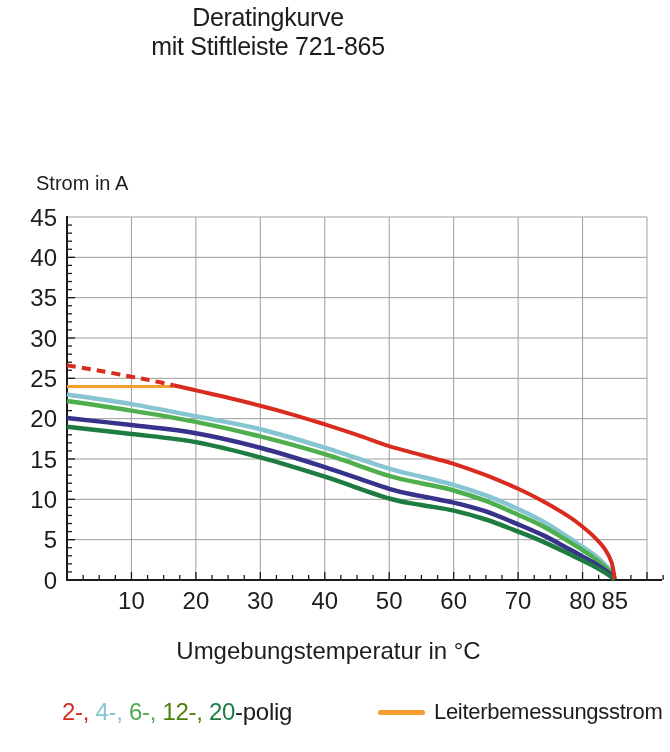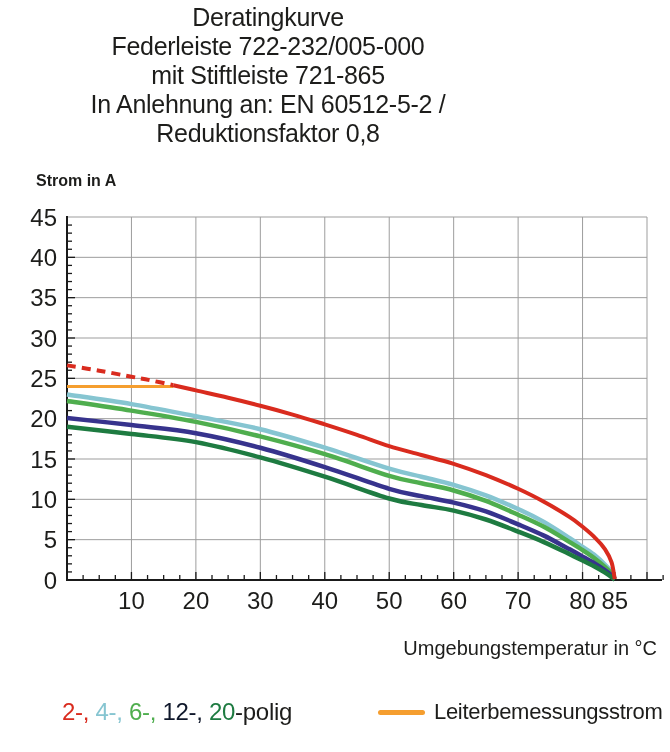--- a/index.html
+++ b/index.html
@@ -4,36 +4,34 @@
 <style>
   html,body{margin:0;padding:0;}
   body{
     width:670px;height:752px;position:relative;overflow:hidden;
     background:#ffffff;color:#1d1d1b;
     font-family:"Liberation Sans",sans-serif;
   }
   .abs{position:absolute;}
   #titles{top:3px;left:0;width:536px;text-align:center;
           font-size:25px;line-height:29px;letter-spacing:-0.3px;}
-  #ylab{left:36px;top:172px;font-size:16px;font-weight:bold;}
-  #xlab{left:0;right:13px;top:637px;text-align:right;font-size:20px;}
+  #ylab{left:36px;top:172px;font-size:20px;}
+  #xlab{left:0;right:13px;top:637px;text-align:center;font-size:24px;}
   #chart{left:0;top:0;width:670px;height:752px;}
   #chart svg{font-family:"Liberation Sans",sans-serif;}
   #poles{left:62px;top:698px;font-size:24px;white-space:pre;letter-spacing:-0.3px;}
   #rated-swatch{left:378px;top:710px;width:47px;height:5px;border-radius:3px;}
   #rated-label{left:434px;top:699px;font-size:22px;letter-spacing:-0.3px;}
 </style>
 </head>
 <body>
 
 <div id="titles" class="abs">
   <div>Deratingkurve</div>
-  <div>Federleiste 722-232/005-000</div>
   <div>mit Stiftleiste 721-865</div>
-  <div>In Anlehnung an: EN 60512-5-2 / Reduktionsfaktor 0,8</div>
 </div>
 
 <div id="ylab" class="abs">Strom in A</div>
 
 <div id="chart" class="abs"><svg width="670" height="752">
       <g stroke="#9d9d9d" stroke-width="1">
         <line x1="131.44444444444446" y1="217" x2="131.44444444444446" y2="580"></line>
         <line x1="195.88888888888889" y1="217" x2="195.88888888888889" y2="580"></line>
         <line x1="260.3333333333333" y1="217" x2="260.3333333333333" y2="580"></line>
         <line x1="324.77777777777777" y1="217" x2="324.77777777777777" y2="580"></line>
@@ -164,16 +162,16 @@
       <path d="M67.0 394.5 C77.7 396.1 110.0 400.5 131.4 404.1 C152.9 407.8 174.4 412.1 195.9 416.2 C217.4 420.4 238.9 423.9 260.3 429.2 C281.8 434.4 303.3 441.1 324.8 447.7 C346.3 454.3 373.1 463.8 389.2 468.7 C405.3 473.5 410.7 474.1 421.4 476.7 C432.2 479.4 442.9 481.7 453.7 484.8 C464.4 487.9 475.1 491.3 485.9 495.3 C496.6 499.3 508.4 504.6 518.1 509.0 C527.8 513.4 535.3 517.1 543.9 521.9 C552.5 526.8 563.2 533.9 569.7 538.1 C576.1 542.2 578.3 544.0 582.6 546.9 C586.9 549.9 591.7 552.8 595.4 555.8 C599.2 558.8 602.3 561.8 605.1 564.7 C607.9 567.5 610.6 570.3 612.2 572.7 C613.8 575.2 614.3 578.1 614.8 579.2" fill="none" stroke="#86c5d1" stroke-width="4.5"></path>
       <path d="M67.0 400.9 C77.7 402.5 110.0 407.1 131.4 410.6 C152.9 414.1 174.4 417.6 195.9 421.9 C217.4 426.2 238.9 431.0 260.3 436.4 C281.8 441.8 303.3 447.6 324.8 454.2 C346.3 460.7 373.1 471.1 389.2 475.9 C405.3 480.8 410.7 480.8 421.4 483.2 C432.2 485.6 442.9 487.5 453.7 490.5 C464.4 493.4 475.1 496.9 485.9 500.9 C496.6 505.0 508.4 510.4 518.1 514.7 C527.8 519.0 535.3 522.2 543.9 526.8 C552.5 531.3 563.2 538.2 569.7 542.1 C576.1 546.0 578.3 547.3 582.6 550.2 C586.9 553.0 591.7 556.2 595.4 559.0 C599.2 561.9 602.3 564.5 605.1 567.1 C607.9 569.6 610.6 572.3 612.2 574.4 C613.8 576.4 614.3 578.4 614.8 579.2" fill="none" stroke="#4fae4e" stroke-width="4.5"></path>
       <path d="M67.0 417.9 C77.7 419.1 110.0 422.6 131.4 425.1 C152.9 427.7 174.4 429.4 195.9 433.2 C217.4 437.0 238.9 442.1 260.3 447.7 C281.8 453.4 303.3 460.2 324.8 467.1 C346.3 473.9 373.1 484.0 389.2 488.8 C405.3 493.7 410.7 493.8 421.4 496.1 C432.2 498.4 442.9 500.0 453.7 502.6 C464.4 505.1 475.1 507.8 485.9 511.4 C496.6 515.1 508.4 520.3 518.1 524.3 C527.8 528.4 535.3 531.5 543.9 535.6 C552.5 539.8 563.2 545.9 569.7 549.3 C576.1 552.8 578.3 554.2 582.6 556.6 C586.9 559.0 591.7 561.6 595.4 563.9 C599.2 566.2 602.3 568.3 605.1 570.3 C607.9 572.3 610.6 574.5 612.2 576.0 C613.8 577.4 614.3 578.7 614.8 579.2" fill="none" stroke="#37338d" stroke-width="4.5"></path>
       <path d="M67.0 426.7 C77.7 427.9 110.0 431.4 131.4 434.0 C152.9 436.5 174.4 438.2 195.9 442.1 C217.4 446.0 238.9 451.6 260.3 457.4 C281.8 463.2 303.3 469.9 324.8 476.7 C346.3 483.6 373.1 493.8 389.2 498.5 C405.3 503.2 410.7 503.0 421.4 505.0 C432.2 507.0 442.9 508.2 453.7 510.6 C464.4 513.0 475.1 516.0 485.9 519.5 C496.6 523.0 508.4 527.8 518.1 531.6 C527.8 535.4 535.3 538.3 543.9 542.1 C552.5 545.9 563.2 551.1 569.7 554.2 C576.1 557.3 578.3 558.5 582.6 560.6 C586.9 562.8 591.7 565.1 595.4 567.1 C599.2 569.1 602.3 571.0 605.1 572.7 C607.9 574.5 610.6 576.4 612.2 577.6 C613.8 578.7 614.3 579.3 614.8 579.6" fill="none" stroke="#1e7b41" stroke-width="4.5"></path>
       <path d="M67.0 365.4 C72.4 366.3 88.5 368.8 99.2 370.7 C110.0 372.6 122.9 375.1 131.4 376.7 C140.0 378.3 143.8 378.9 150.8 380.4 C157.8 381.8 169.6 384.4 173.3 385.2" fill="none" stroke="#d92b1e" stroke-width="4" stroke-dasharray="9 6"></path>
       <path d="M173.3 385.2 C177.1 386.1 186.8 388.3 195.9 390.4 C205.0 392.5 217.4 395.1 228.1 397.7 C238.9 400.2 249.6 402.9 260.3 405.8 C271.1 408.6 281.8 411.5 292.6 414.6 C303.3 417.7 314.0 421.0 324.8 424.3 C335.5 427.7 346.3 431.2 357.0 434.8 C367.7 438.4 378.5 442.7 389.2 446.1 C400.0 449.5 410.7 452.0 421.4 455.0 C432.2 457.9 442.9 460.5 453.7 463.8 C464.4 467.2 475.1 471.0 485.9 475.1 C496.6 479.3 508.4 484.4 518.1 488.8 C527.8 493.3 535.3 497.0 543.9 501.8 C552.5 506.5 563.2 512.9 569.7 517.1 C576.1 521.2 578.3 523.3 582.6 526.8 C586.9 530.3 591.7 534.3 595.4 538.1 C599.2 541.8 602.4 545.3 605.1 549.3 C607.8 553.4 609.9 557.3 611.6 562.3 C613.2 567.2 614.2 576.4 614.8 579.2" fill="none" stroke="#d92b1e" stroke-width="4"></path>
     </svg></div>
 
 <div id="xlab" class="abs">Umgebungstemperatur in °C</div>
 
-<div id="poles" class="abs"><span style="color: rgb(217, 43, 30);">2-, </span><span style="color: rgb(134, 197, 209);">4-, </span><span style="color: rgb(79, 174, 78);">6-, </span><span style="color: #0f172a; text-align: center;">12-, </span><span style="color: rgb(30, 123, 65);">20</span><span style="color: rgb(29, 29, 27); margin-top: 27px;">-polig</span></div>
+<div id="poles" class="abs"><span style="color: rgb(217, 43, 30);">2-, </span><span style="color: rgb(134, 197, 209);">4-, </span><span style="color: rgb(79, 174, 78);">6-, </span><span style="color: #4d7c0f; text-align: center;">12-, </span><span style="color: rgb(30, 123, 65);">20</span><span style="color: rgb(29, 29, 27); margin-top: 27px;">-polig</span></div>
 
 <div id="rated-swatch" class="abs" style="background: rgb(245, 158, 47);"></div>
 <div id="rated-label" class="abs">Leiterbemessungsstrom</div>
 
 </body></html>

